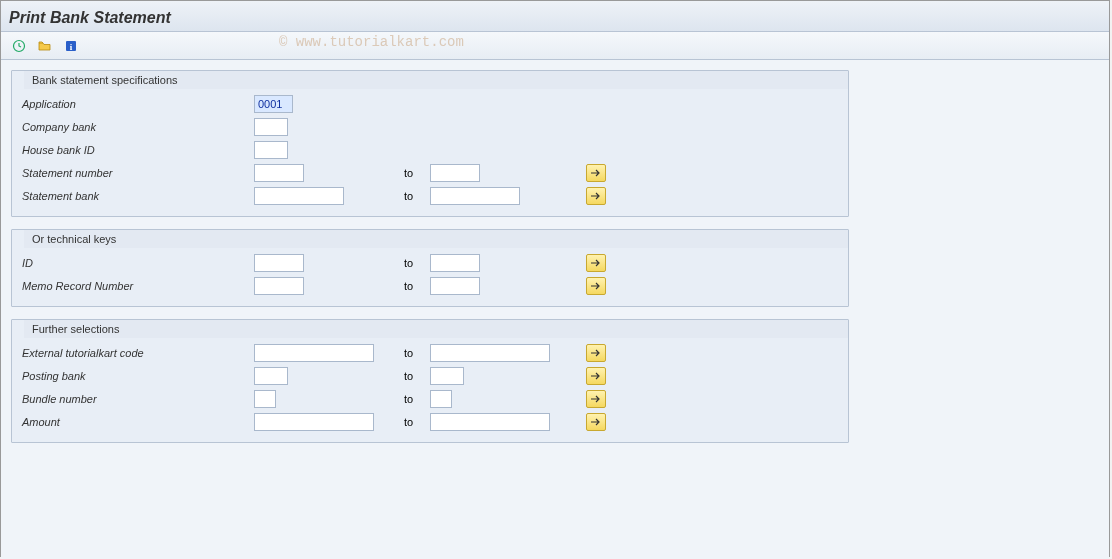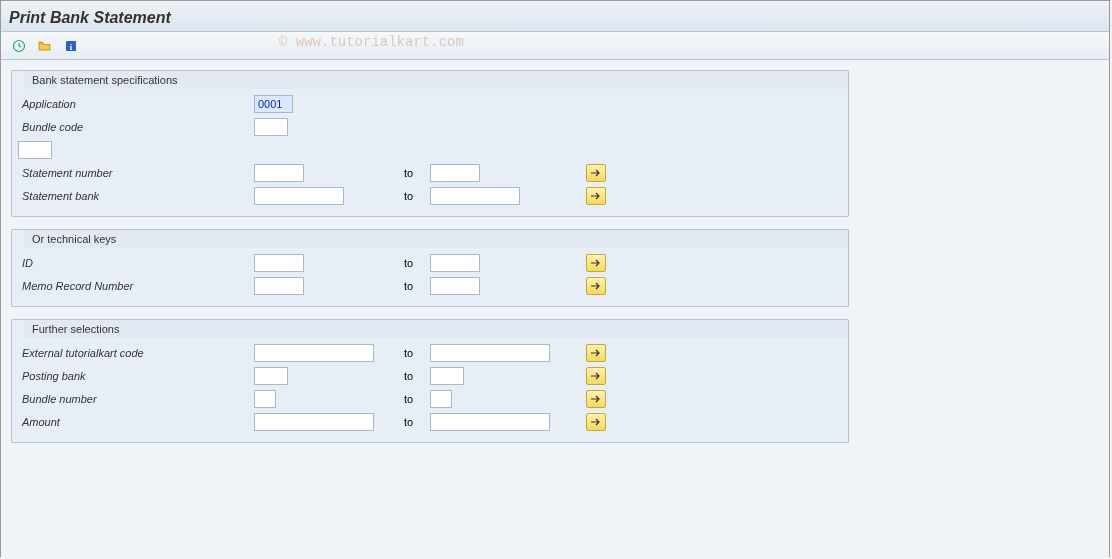--- a/index.html
+++ b/index.html
@@ -165,27 +165,28 @@
       <div class="group-body">
 
         <div class="row">
           <div class="label">Application</div>
           <div class="col-from">
               <input class="sap-input w-app" value="0001" style="">
             </div>
         </div>
 
         <div class="row">
-          <div class="label">Bundle code</div>
+          <div class="label">Company bank</div>
           <div class="col-from">
               <input class="sap-input w-short" value="" style="">
             </div>
         </div>
 
         <div class="row">
+          <div class="label">House bank ID</div>
           <div class="col-from">
               <input class="sap-input w-short" value="" style="">
             </div>
         </div>
 
 
         <div class="row">
           <div class="label">Statement number</div>
           <div class="col-from">
               <input class="sap-input w-med" value="" style="">

